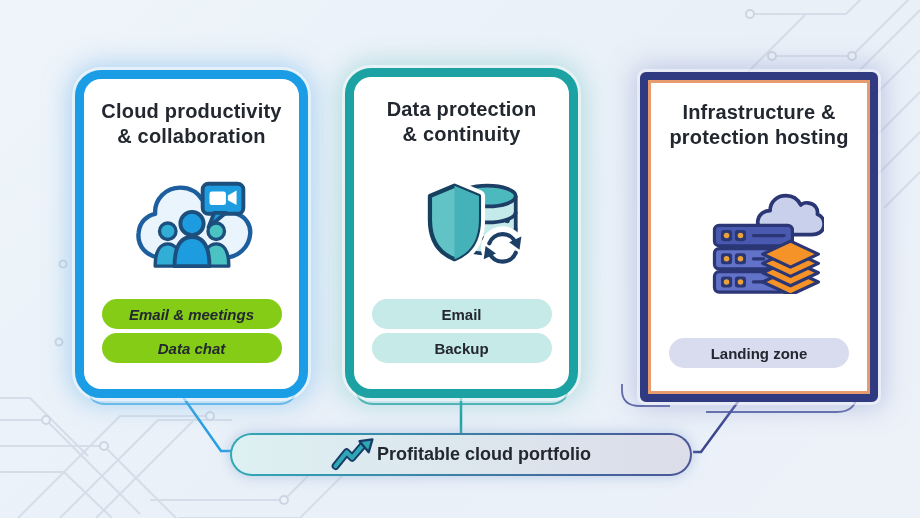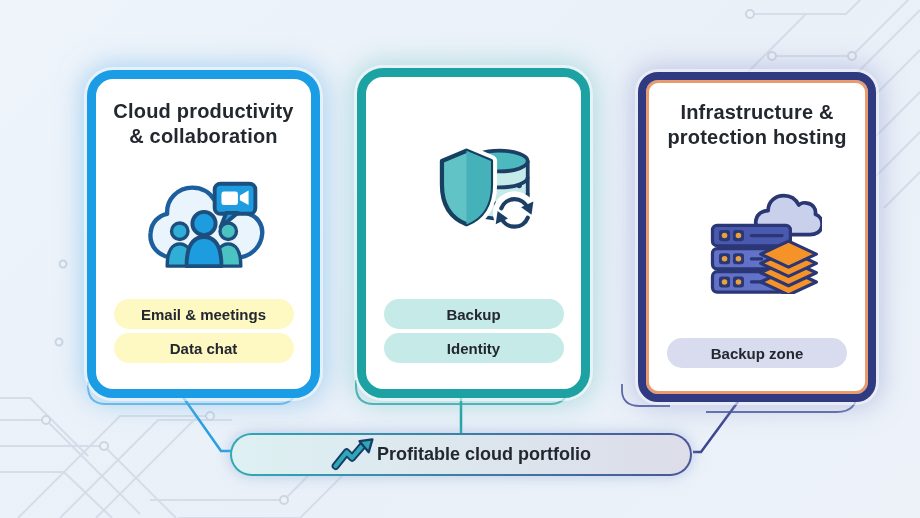--- a/index.html
+++ b/index.html
@@ -7,51 +7,51 @@
   .canvas{
     position:relative;width:920px;height:518px;overflow:hidden;
     background:linear-gradient(135deg,#eef4fa 0%,#e9f0f8 55%,#edf2f9 100%);
   }
   svg{display:block;}
   .bg-layer,.connector-layer{position:absolute;inset:0;pointer-events:none;}
 
   
   .card{
     position:absolute;box-sizing:border-box;background:#ffffff;
-    display:flex;flex-direction:column;align-items:center;margin-left:12px;
+    display:flex;flex-direction:column;align-items:center;
   }
   .card-blue{
     left:75px;top:70px;width:233px;height:328px;
     border:9px solid #1a9de4;border-radius:26px;
     box-shadow:0 0 0 3px rgba(255,255,255,.55),0 0 24px 6px rgba(120,185,235,.55);
   }
   .card-teal{
     left:345px;top:68px;width:233px;height:330px;
     border:9px solid #1ca2a2;border-radius:26px;
     box-shadow:0 0 0 3px rgba(255,255,255,.55),0 0 24px 6px rgba(110,195,195,.45);
   }
   .card-navy{
-    left:626px;top:72px;width:238px;height:330px;
-    border:8px solid #2f3a80;border-radius:20px;
+    left:640px;top:72px;width:238px;height:330px;
+    border:8px solid #2f3a80;border-radius:6px;
     box-shadow:0 0 0 3px rgba(255,255,255,.5),0 0 24px 6px rgba(150,160,210,.5),
                inset 0 0 0 3px #e89b6d;
   }
   .card-title{
     margin-top:20px;font-size:20px;line-height:1.25;font-weight:700;
     color:#23272f;text-align:center;letter-spacing:.2px;
   }
   .card-title span{display:block;}
   .card-icon{flex:1;display:flex;align-items:center;justify-content:center;margin:2px 0 4px;}
   .pill-stack{display:flex;flex-direction:column;gap:4px;margin-bottom:26px;align-items:center;}
   .pill{
     width:180px;height:30px;border-radius:15px;
     display:flex;align-items:center;justify-content:center;
     font-size:15px;font-weight:700;color:#23272f;
   }
-  .card-blue .pill{background:#fef9c3;}
+  .card-blue .pill{background:#84cc16;font-style:italic;}
   .card-teal .pill{background:#c6eae7;}
   .card-navy .pill{background:#d9dcee;}
 
   
   .portfolio-wrap{
     position:absolute;left:230px;top:433px;width:462px;height:43px;
     border-radius:22px;padding:2px;box-sizing:border-box;
     background:linear-gradient(90deg,#2fa9b4 0%,#4b5497 100%);
     box-shadow:0 0 14px rgba(140,170,215,.55);
   }
@@ -144,20 +144,24 @@
         </g>
       </svg>
     </div>
     <div class="pill-stack">
       <div class="pill">Email &amp; meetings</div>
       <div class="pill">Data chat</div>
     </div>
   </div>
 
   <div class="card card-teal">
+    <div class="card-title">
+      <span>Data protection</span>
+      <span>&amp; continuity</span>
+    </div>
     <div class="card-icon">
       <svg width="132" height="100" viewBox="0 0 140 105">
 
         <path d="M67,25 V75 a30,11 0 0 0 60,0 V25" fill="#c5eaea" stroke="#1d3f66" stroke-width="4"></path>
         <ellipse cx="97" cy="25" rx="30" ry="11" fill="#4cb9be" stroke="#1d3f66" stroke-width="4"></ellipse>
         <path d="M67,42 a30,11 0 0 0 60,0 M67,59 a30,11 0 0 0 60,0" fill="none" stroke="#1d3f66" stroke-width="4"></path>
         <circle cx="118" cy="51" r="2.8" fill="#1d3f66"></circle>
         <circle cx="118" cy="68" r="2.8" fill="#1d3f66"></circle>
 
         <path d="M62,14 L88,25 V50 C88,74 77,86 62,92 C47,86 36,74 36,50 V25 Z" fill="#ffffff" stroke="#ffffff" stroke-width="13" stroke-linejoin="round"></path>
@@ -165,22 +169,22 @@
         <path d="M62,14 L88,25 V50 C88,74 77,86 62,92 Z" fill="#45b1b9"></path>
 
         <circle cx="113" cy="80" r="23" fill="#ffffff"></circle>
         <path d="M99,75 A15,15 0 0 1 127,75" fill="none" stroke="#1d3f66" stroke-width="4.5" stroke-linecap="round"></path>
         <path d="M133,68 L131,82 L120,74 Z" fill="#1d3f66"></path>
         <path d="M127,85 A15,15 0 0 1 99,85" fill="none" stroke="#1d3f66" stroke-width="4.5" stroke-linecap="round"></path>
         <path d="M93,92 L95,78 L106,86 Z" fill="#1d3f66"></path>
       </svg>
     </div>
     <div class="pill-stack">
+      <div class="pill">Email</div>
       <div class="pill">Backup</div>
-      <div class="pill">Identity</div>
     </div>
   </div>
 
   <div class="card card-navy">
     <div class="card-title">
       <span>Infrastructure &amp;</span>
       <span>protection hosting</span>
     </div>
     <div class="card-icon">
       <svg width="130" height="102" viewBox="0 0 140 110">
@@ -216,21 +220,21 @@
 
         <g stroke="#2b3674" stroke-width="3.5" stroke-linejoin="round" fill="#f59328">
           <path d="M104,83 L134,97 L104,111 L74,97 Z"></path>
           <path d="M104,73 L134,87 L104,101 L74,87 Z"></path>
           <path d="M104,63 L134,77 L104,91 L74,77 Z"></path>
           <path d="M104,53 L134,67 L104,81 L74,67 Z"></path>
         </g>
       </svg>
     </div>
     <div class="pill-stack">
-      <div class="pill">Backup zone</div>
+      <div class="pill">Landing zone</div>
     </div>
   </div>
 
   <div class="portfolio-wrap">
     <div class="portfolio">
       <span>
         <svg width="46" height="34" viewBox="0 0 50 36">
           <path d="M5,30 L17,15 L23,21 L35,7" fill="none" stroke="#173a66" stroke-width="8.5" stroke-linecap="round" stroke-linejoin="round"></path>
           <path d="M5,30 L17,15 L23,21 L35,7" fill="none" stroke="#2fa7b4" stroke-width="4.5" stroke-linecap="round" stroke-linejoin="round"></path>
           <path d="M31,3 L45,1 L41,15 Z" fill="#2fa7b4" stroke="#173a66" stroke-width="2.5" stroke-linejoin="round"></path>

